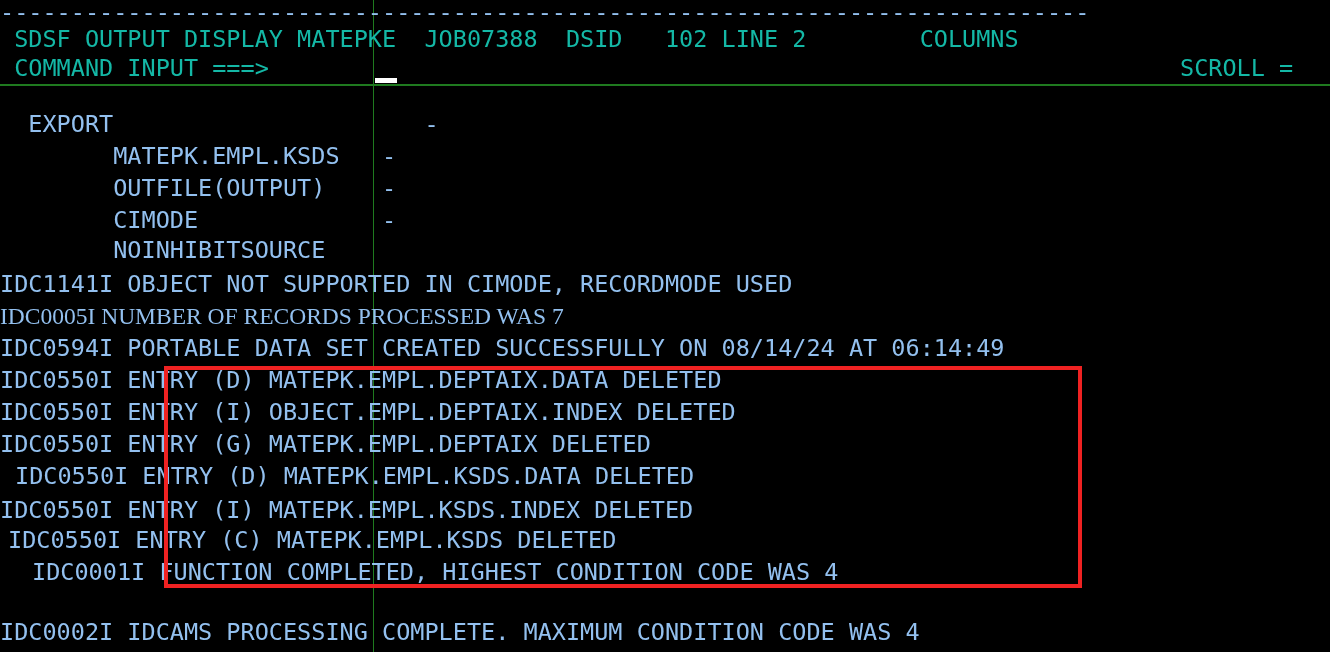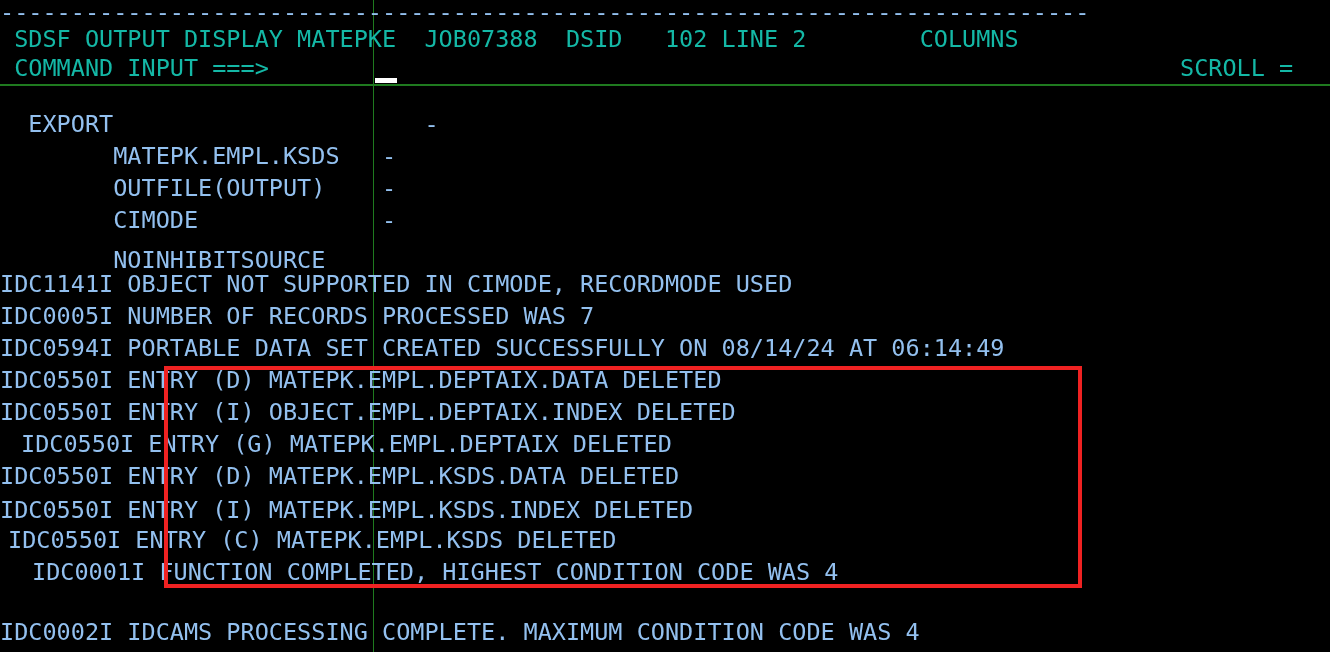--- a/index.html
+++ b/index.html
@@ -82,28 +82,28 @@
   <div class="row white" id="r2" style="top:54px;"> COMMAND INPUT ===&gt;</div>
   <div class="cursor" style="left:375px; top:78px; width:22px;"></div>
 
   <div class="row white" id="rScroll" style="left:1180px; top:54px;">SCROLL =</div>
 
   <div class="row cyan" style="top:96px;"></div>
   <div class="row cyan" style="top:110px;">  EXPORT                      -</div>
   <div class="row cyan" style="top:142px;">        MATEPK.EMPL.KSDS   -</div>
   <div class="row cyan" style="top:174px;">        OUTFILE(OUTPUT)    -</div>
   <div class="row cyan" style="top:206px;">        CIMODE             -</div>
-  <div class="row cyan" style="top:246px;">        NOINHIBITSOURCE</div>
+  <div class="row cyan" style="top:236px;">        NOINHIBITSOURCE</div>
   <div class="row cyan" style="top:270px;">IDC1141I OBJECT NOT SUPPORTED IN CIMODE, RECORDMODE USED</div>
-  <div class="row cyan" style="top:302px;">IDC0005I NUMBER OF RECORDS PROCESSED WAS 7</div>
+  <div class="row cyan" style="top:302px;font-family:Liberation Serif, serif;">IDC0005I NUMBER OF RECORDS PROCESSED WAS 7</div>
   <div class="row cyan" style="top:334px;">IDC0594I PORTABLE DATA SET CREATED SUCCESSFULLY ON 08/14/24 AT 06:14:49</div>
   <div class="row cyan" style="top:366px;">IDC0550I ENTRY (D) MATEPK.EMPL.DEPTAIX.DATA DELETED</div>
   <div class="row cyan" style="top:398px;">IDC0550I ENTRY (I) OBJECT.EMPL.DEPTAIX.INDEX DELETED</div>
-  <div class="row cyan" style="top:430px;margin-left:21px;">IDC0550I ENTRY (G) MATEPK.EMPL.DEPTAIX DELETED</div>
-  <div class="row cyan" style="top:462px;">IDC0550I ENTRY (D) MATEPK.EMPL.KSDS.DATA DELETED</div>
+  <div class="row cyan" style="top:430px;">IDC0550I ENTRY (G) MATEPK.EMPL.DEPTAIX DELETED</div>
+  <div class="row cyan" style="top:462px;padding-left:15px;">IDC0550I ENTRY (D) MATEPK.EMPL.KSDS.DATA DELETED</div>
   <div class="row cyan" style="top:496px;">IDC0550I ENTRY (I) MATEPK.EMPL.KSDS.INDEX DELETED</div>
   <div class="row cyan" style="top:526px;margin-left:8px;">IDC0550I ENTRY (C) MATEPK.EMPL.KSDS DELETED</div>
   <div class="row cyan" style="top:558px;margin-left:32px;">IDC0001I FUNCTION COMPLETED, HIGHEST CONDITION CODE WAS 4</div>
   <div class="row cyan" style="top:590px;"></div>
   <div class="row cyan" style="top:618px;">IDC0002I IDCAMS PROCESSING COMPLETE. MAXIMUM CONDITION CODE WAS 4</div>
 
   <div class="annot-box" style="left:164px; top:366px; width:918px; height:222px;"></div>
 
 </div>
 

